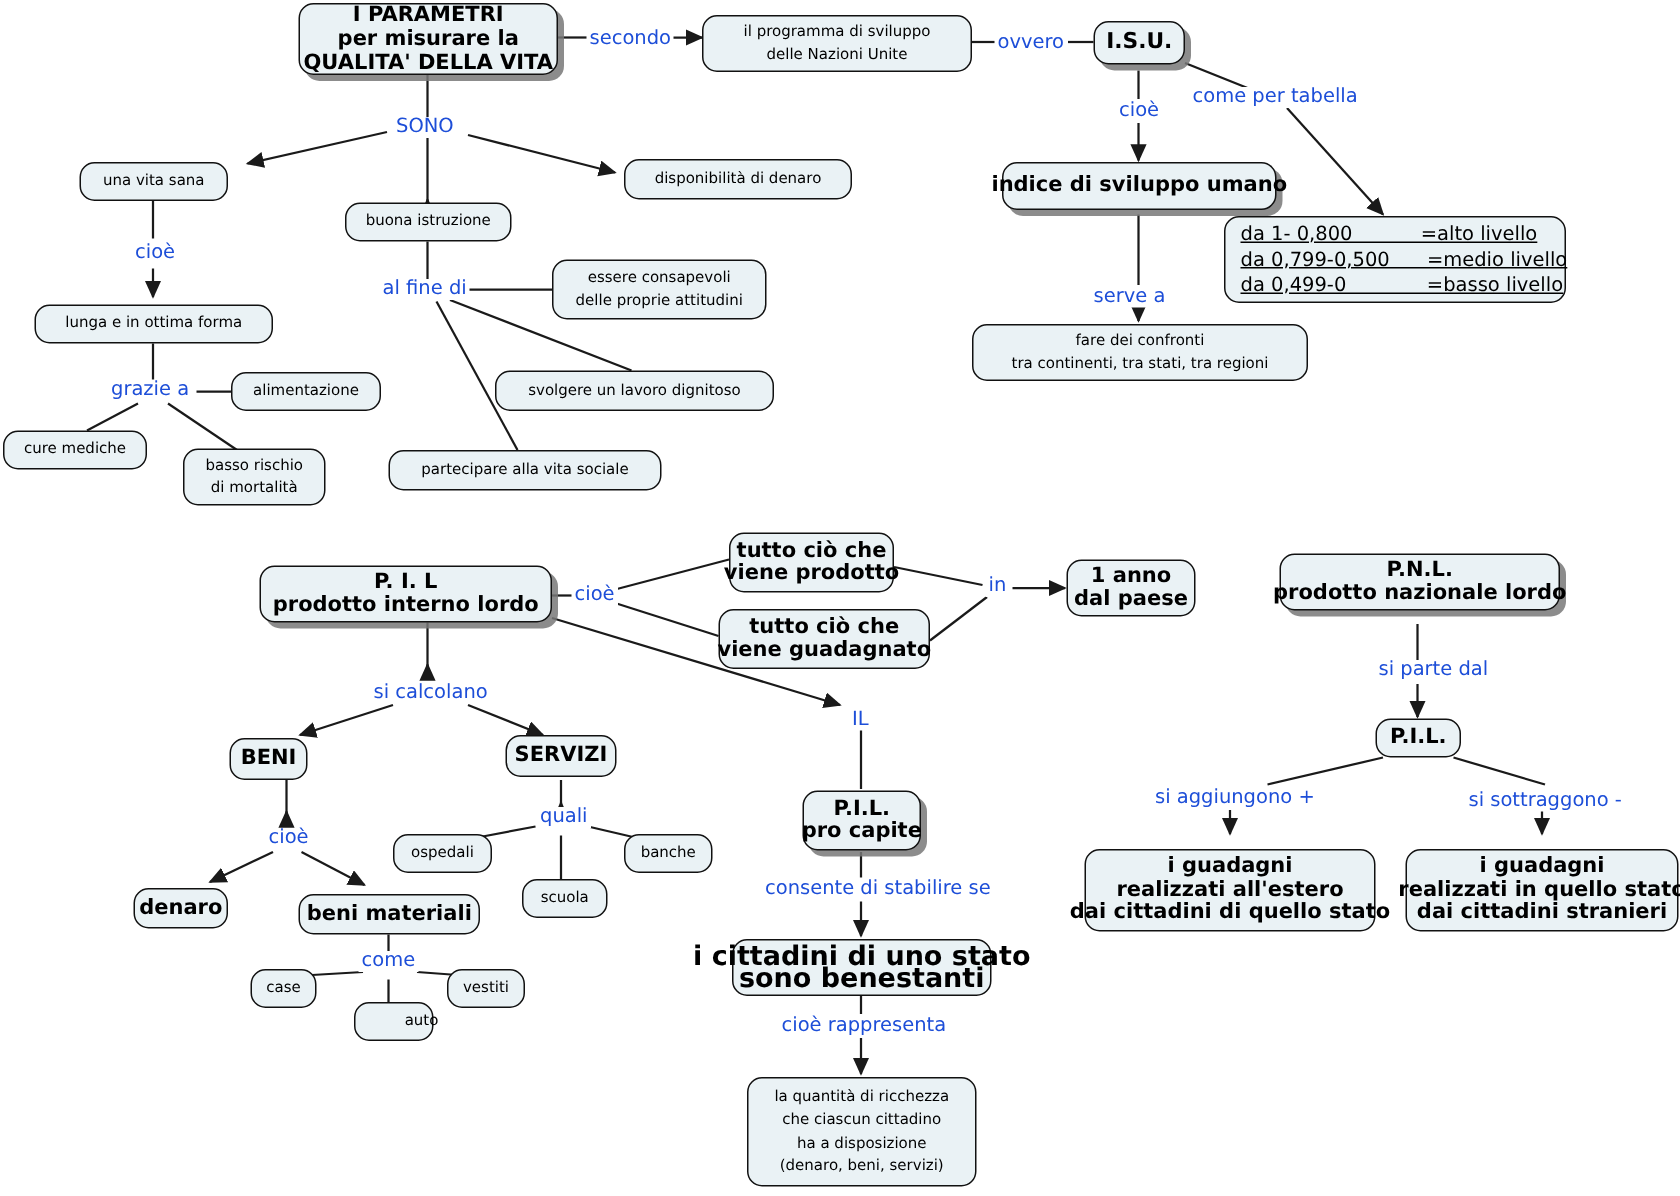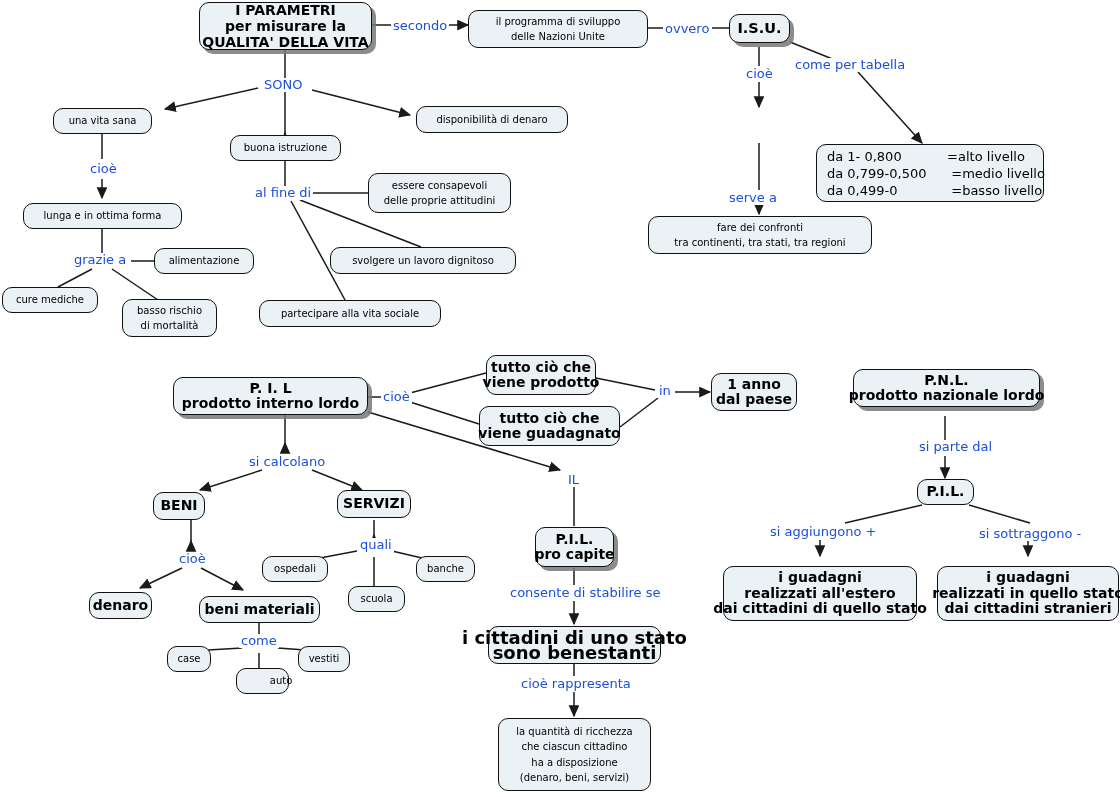--- a/index.html
+++ b/index.html
@@ -25,20 +25,21 @@
     letter-spacing:0;
   }
   .node.bold{font-weight:bold;}
   .node.shadow{box-shadow:4px 4px 0 0 rgba(120,120,120,.85);}
   .node.tbl{
     justify-content:flex-start;
     text-align:left;
     padding:3px 10px;
     white-space:pre;
     line-height:17px;
+    text-decoration:underline;
   }
   .lbl{
     position:absolute;
     color:#1d4ed8;
     font-size:13px;
     line-height:14px;
     background:#fff;
     padding:0 2px;
     white-space:nowrap;
   }
@@ -164,20 +165,21 @@
 
   <div class="node bold shadow" style="left:199px;top:2px;width:173px;height:48px;font-size:14px;line-height:16px;">I PARAMETRI
 per misurare la
 QUALITA' DELLA VITA</div>
 
   <div class="node" style="left:468px;top:10px;width:180px;height:38px;">il programma di sviluppo
 delle Nazioni Unite</div>
 
   <div class="node bold shadow" style="left:729px;top:14px;width:61px;height:29px;font-size:14.5px;">I.S.U.</div>
 
+  <div class="node bold shadow" style="left:668px;top:108px;width:183px;height:32px;font-size:14px;">indice di sviluppo umano</div>
 
   <div class="node tbl" style="left:816px;top:144px;width:228px;height:58px;font-size:13px;">da 1- 0,800           =alto livello
 da 0,799-0,500      =medio livello
 da 0,499-0             =basso livello</div>
 
   <div class="node" style="left:648px;top:216px;width:224px;height:38px;">fare dei confronti
 tra continenti, tra stati, tra regioni</div>
 
   <div class="node" style="left:53px;top:108px;width:99px;height:26px;text-align:right;">una vita sana</div>
 

